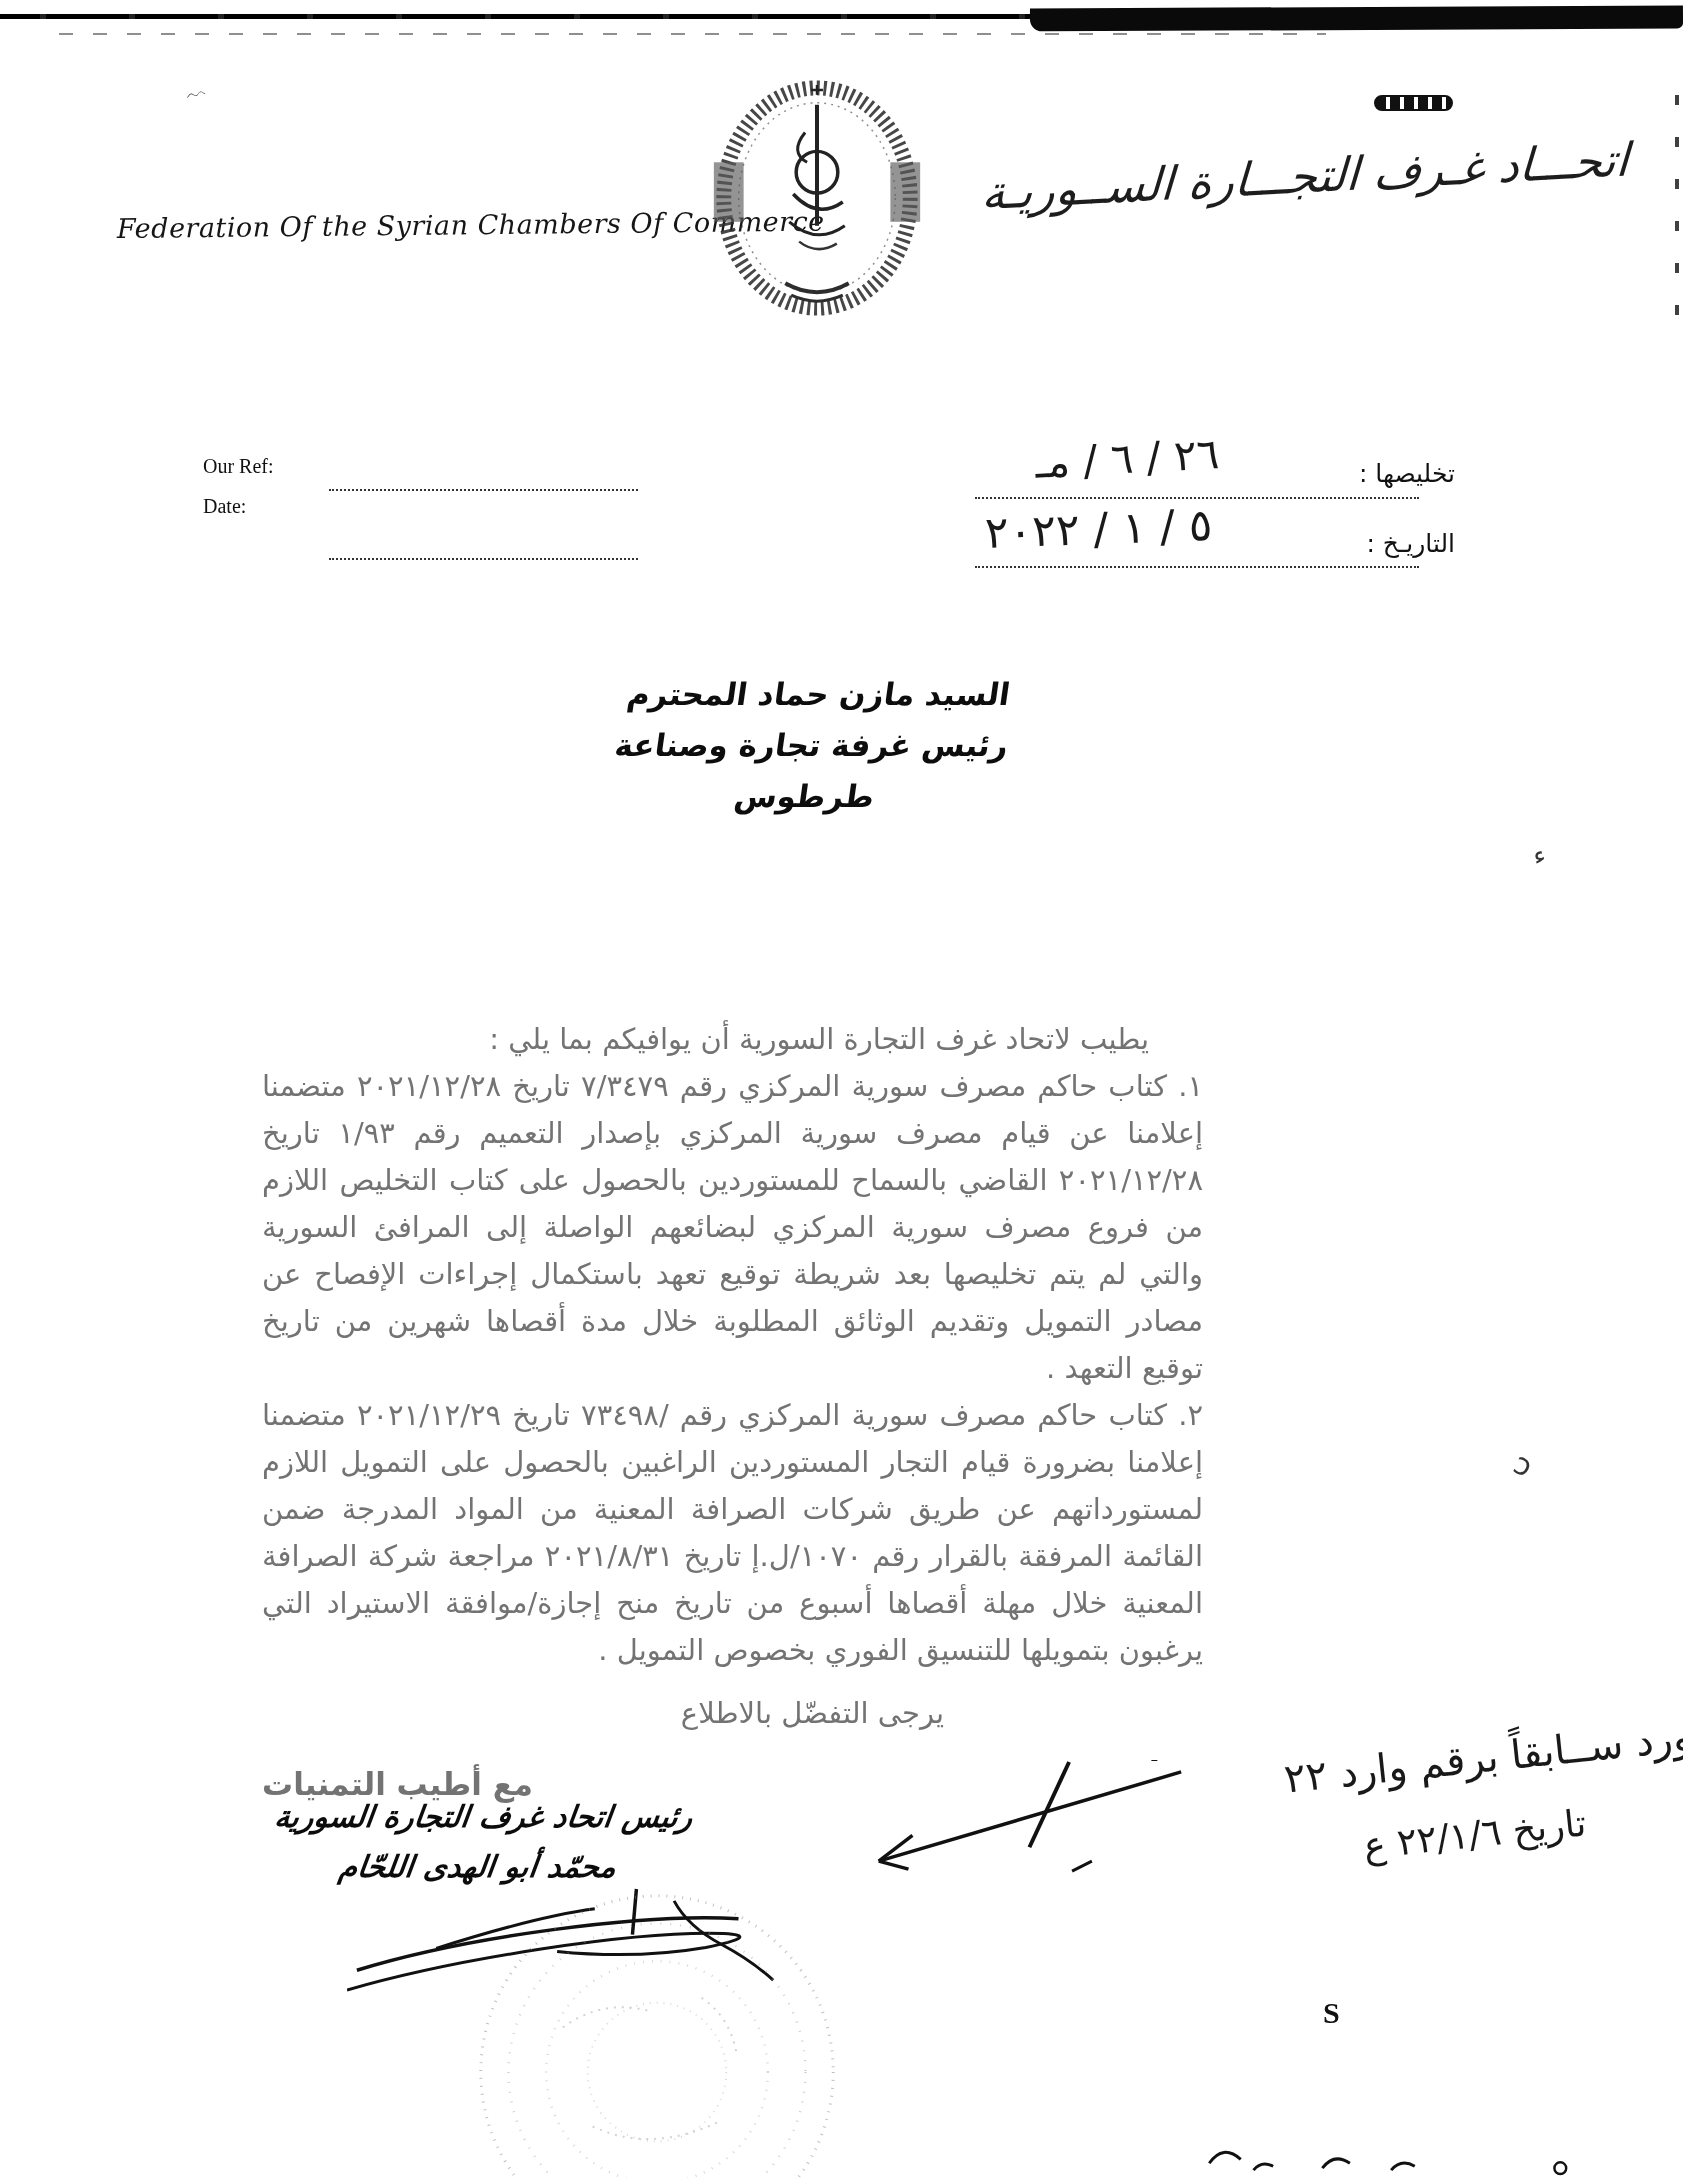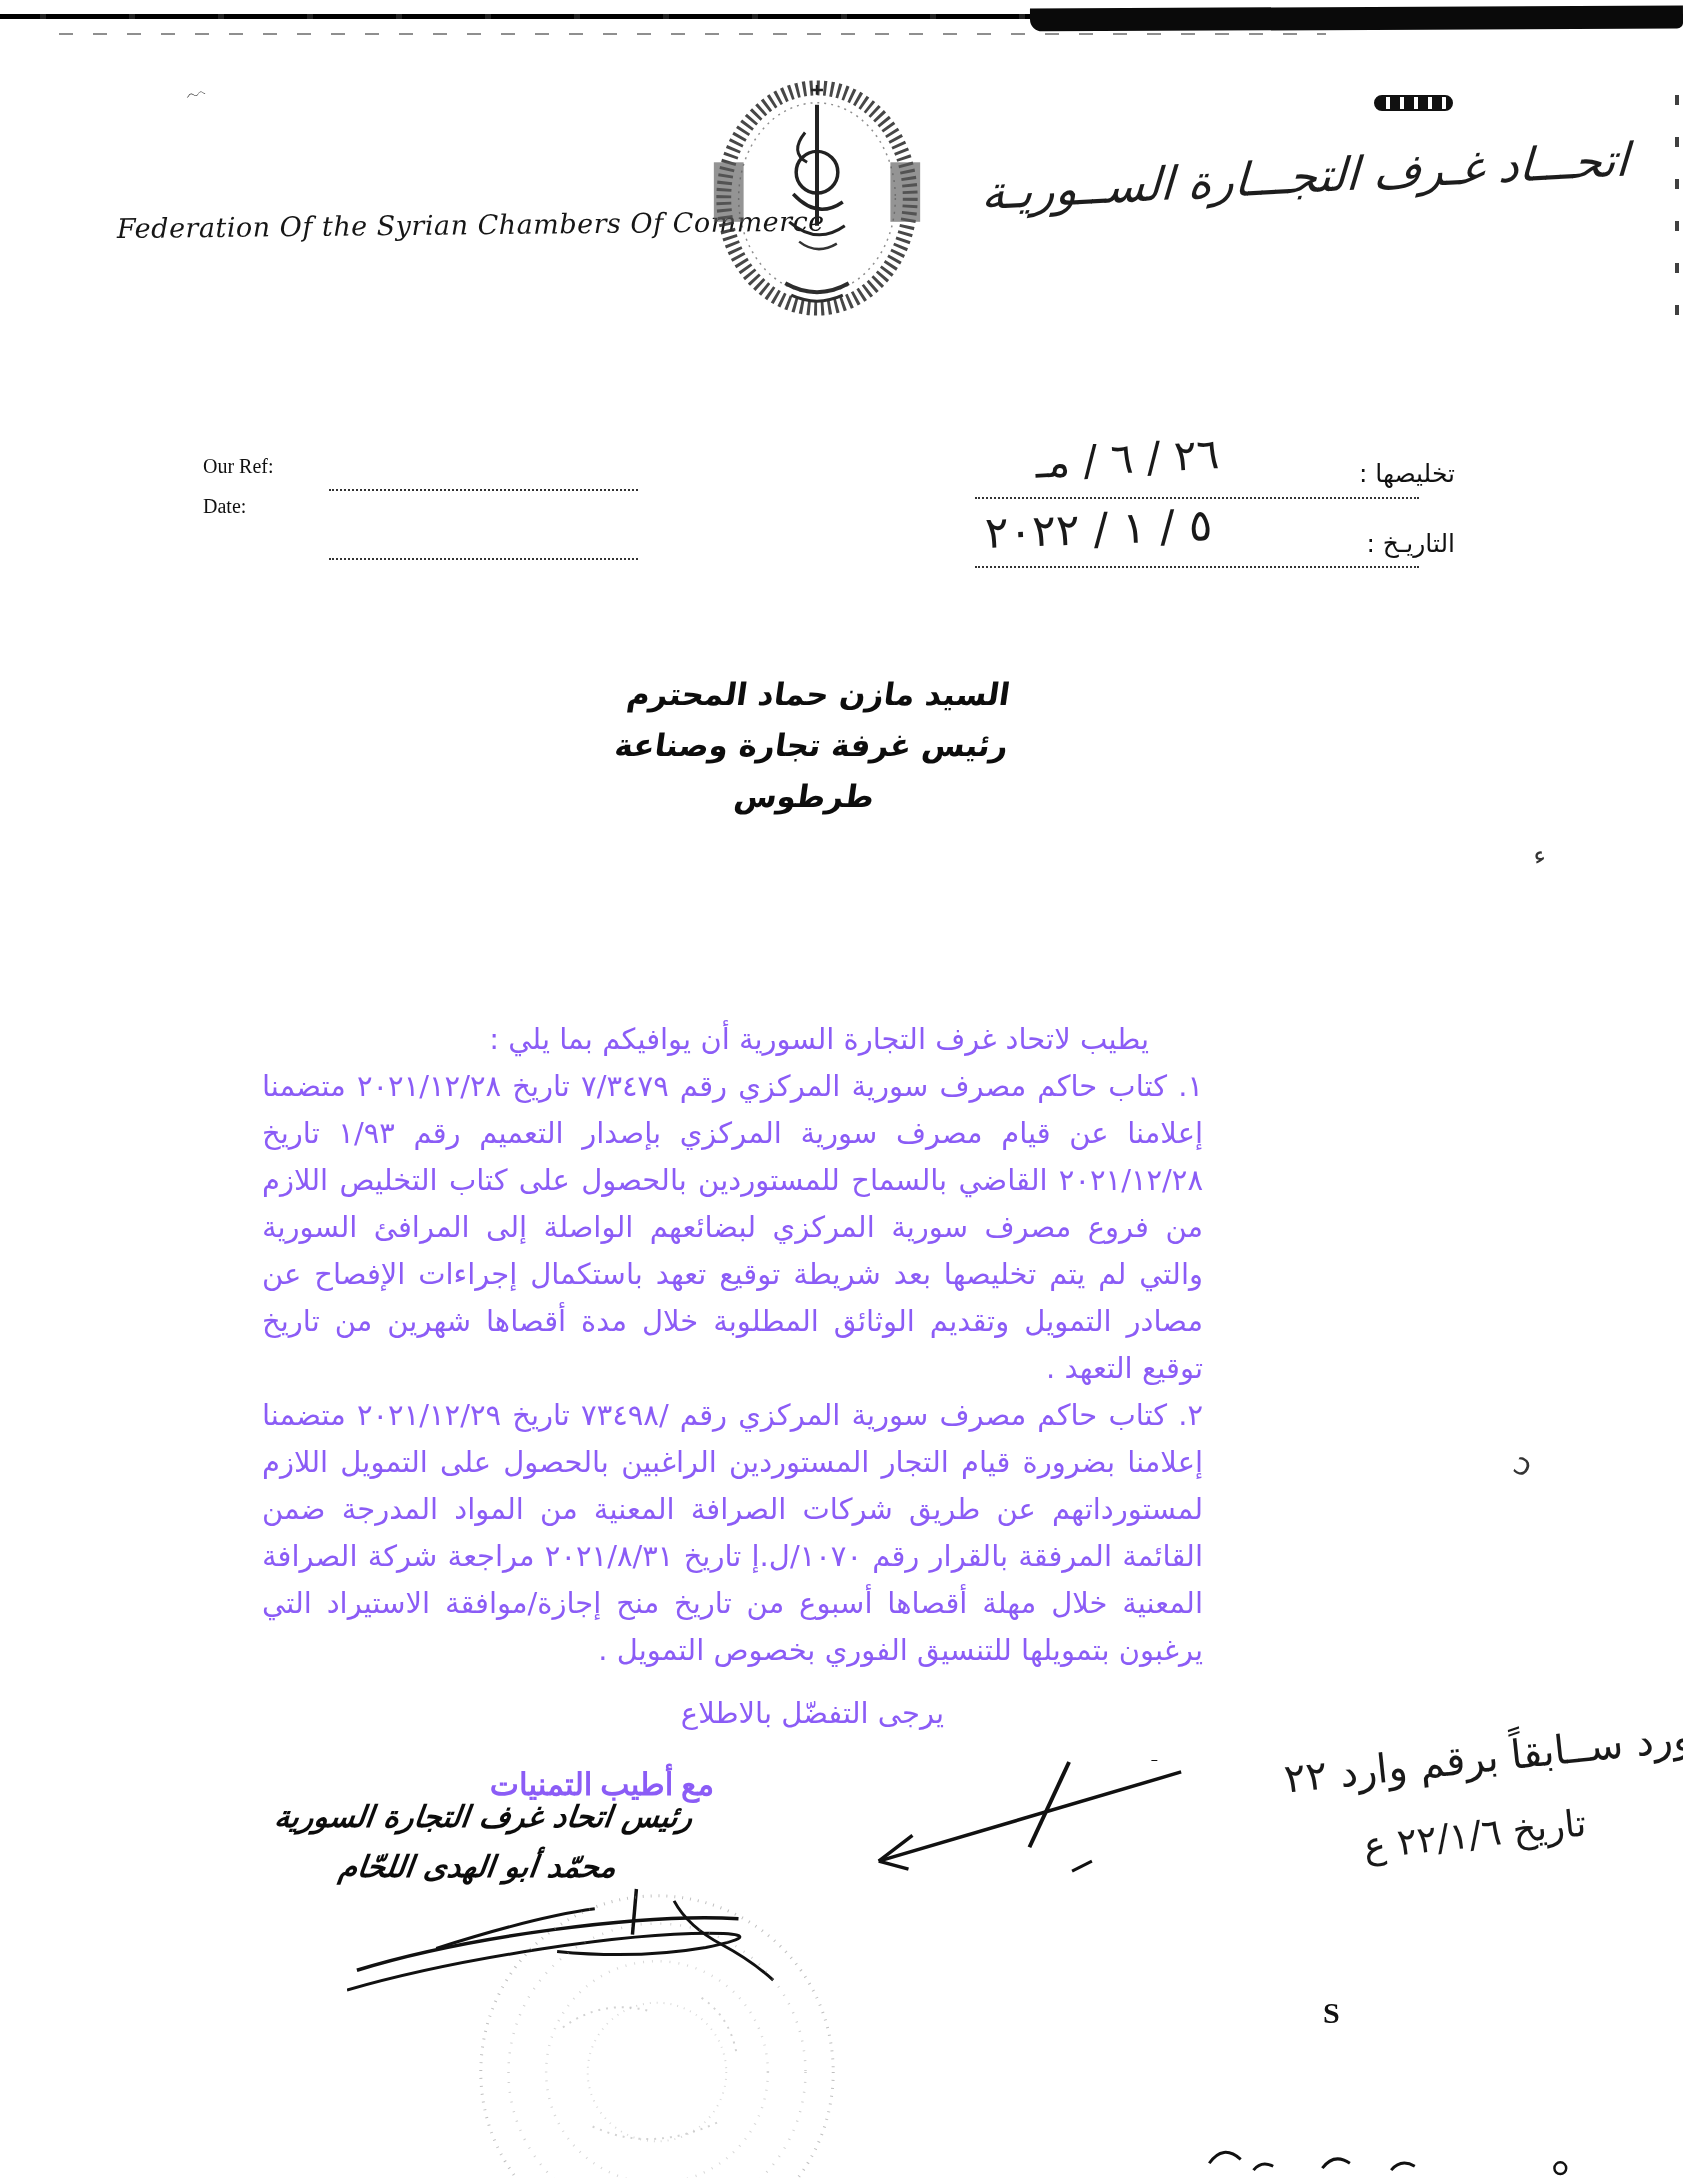--- a/index.html
+++ b/index.html
@@ -27,25 +27,25 @@
   .dotline{border-bottom:2px dotted #333;height:2px;}
   .lab-ar{direction:rtl;font-size:25px;color:#111;}
   .hand{color:#191919;}
   .hand-ltr{unicode-bidi:bidi-override;direction:ltr;}
   .hand-rtl{direction:rtl;}
 
   
   .addressee{left:564px;top:669px;width:495px;direction:rtl;text-align:center;font-weight:700;font-size:31px;line-height:51px;transform:skewX(-8deg);color:#0d0d0d;}
 
   
-  .body{left:262px;top:1016px;width:941px;direction:rtl;font-size:29px;line-height:47px;text-align:justify;color:#8b5cf6;}
+  .body{left:262px;top:1016px;width:941px;direction:rtl;font-size:29px;line-height:47px;text-align:justify;color:#737373;}
   .body .intro{text-align:right;text-indent:54px;}
   .body .item{text-align:justify;}
   .closing1{margin-top:16px;padding-right:259px;text-align:right;}
-  .closing2{margin-top:24px;padding-right:261px;text-align:center;font-weight:700;font-size:31px;font-family:Liberation Serif, serif;}
+  .closing2{margin-top:24px;padding-right:261px;text-align:left;font-weight:700;font-size:31px;}
 
   
   .sig-block{left:265px;top:1792px;width:431px;direction:rtl;text-align:center;font-weight:700;font-style:italic;font-size:30px;line-height:50px;transform:skewX(-7deg);color:#0c0c0c;}
 
   
   .note1{left:1178px;top:1740px;width:515px;font-size:40px;transform:rotate(-6deg);white-space:nowrap;}
   .note2{left:1231px;top:1820px;width:356px;font-size:37px;transform:rotate(-6deg);white-space:nowrap;}
   .copy-block{left:1184px;top:1903px;width:228px;direction:rtl;text-align:center;font-weight:700;font-size:21px;line-height:30px;color:#0d0d0d;}
   .copy-nums{font-size:20px;letter-spacing:1px;}
   .letter-s{left:1323px;top:1996px;font-family:"Liberation Serif", serif;font-weight:700;font-size:30px;color:#111;}

